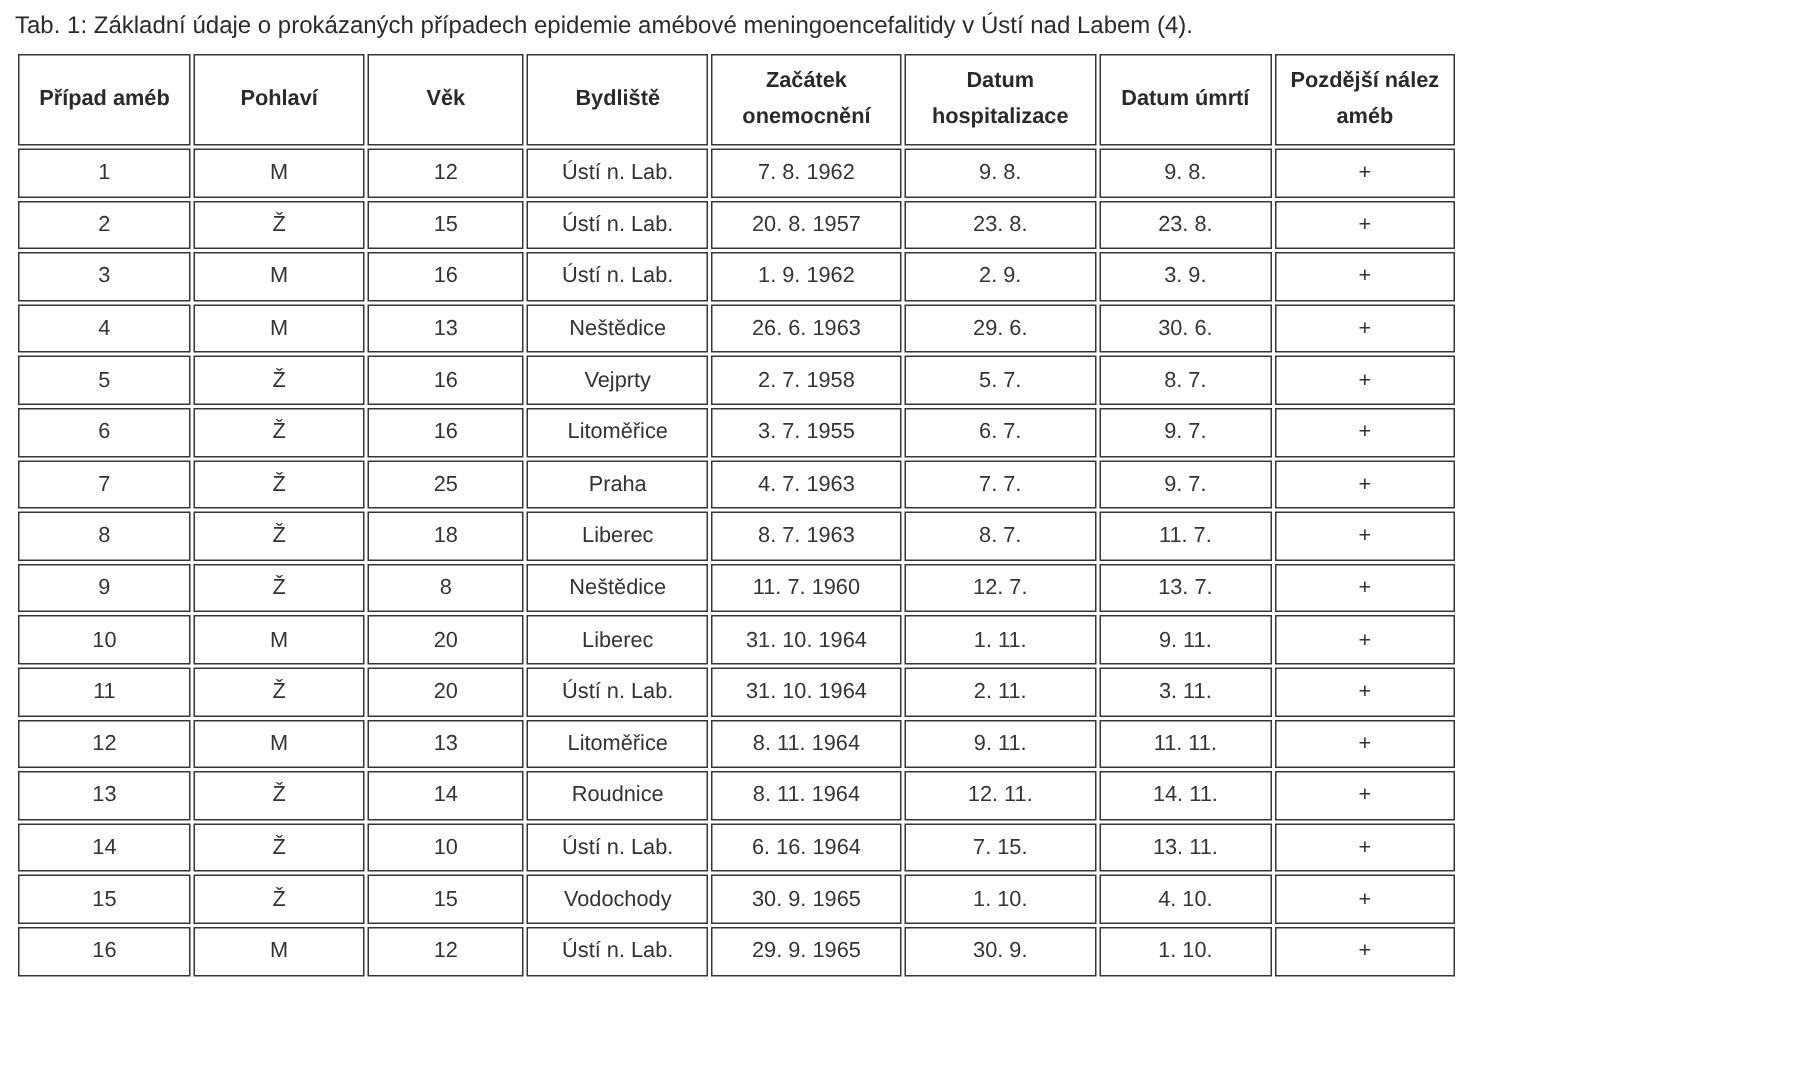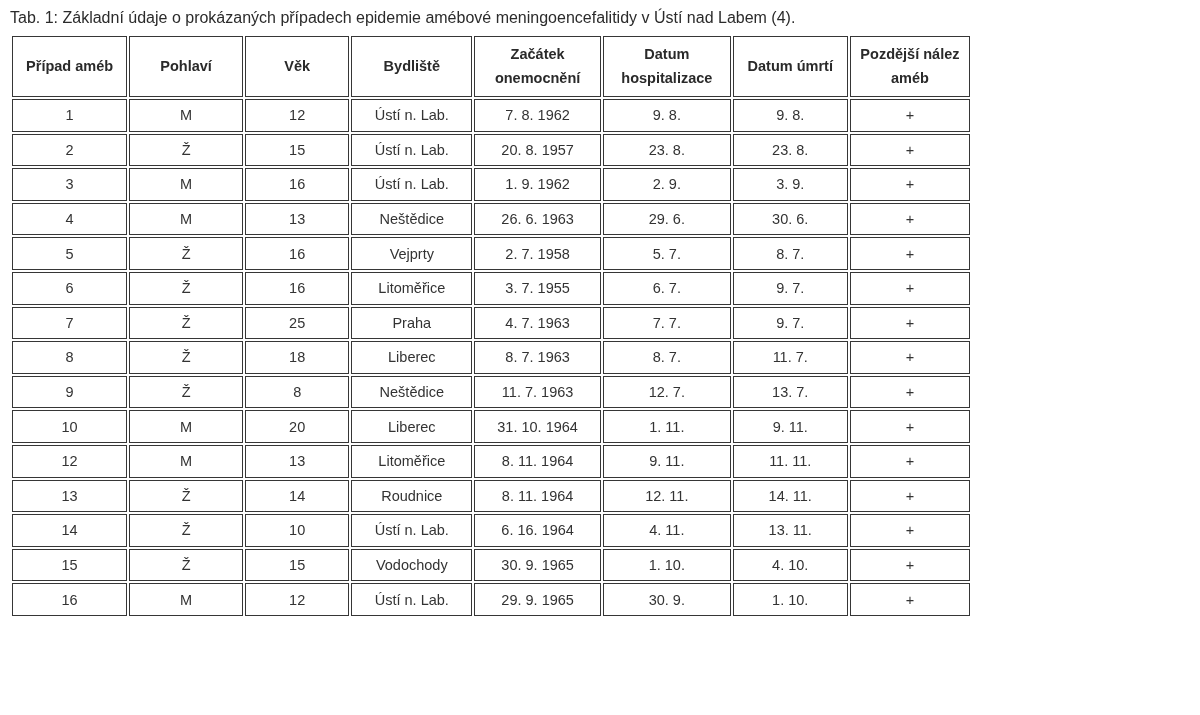--- a/index.html
+++ b/index.html
@@ -173,36 +173,46 @@
         <td>8. 7. 1963</td>
         <td>8. 7.</td>
         <td>11. 7.</td>
         <td>+</td>
       </tr>
       <tr>
         <td>9</td>
         <td>Ž</td>
         <td>8</td>
         <td>Neštědice</td>
-        <td>11. 7. 1963</td>
+        <td>11. 7. 1960</td>
         <td>12. 7.</td>
         <td>13. 7.</td>
         <td>+</td>
       </tr>
       <tr>
         <td>10</td>
         <td>M</td>
         <td>20</td>
         <td>Liberec</td>
         <td>31. 10. 1964</td>
         <td>1. 11.</td>
         <td>9. 11.</td>
         <td>+</td>
       </tr>
       <tr>
+        <td>11</td>
+        <td>Ž</td>
+        <td>20</td>
+        <td>Ústí n. Lab.</td>
+        <td>31. 10. 1964</td>
+        <td>2. 11.</td>
+        <td>3. 11.</td>
+        <td>+</td>
+      </tr>
+      <tr>
         <td>12</td>
         <td>M</td>
         <td>13</td>
         <td>Litoměřice</td>
         <td>8. 11. 1964</td>
         <td>9. 11.</td>
         <td>11. 11.</td>
         <td>+</td>
       </tr>
       <tr>
@@ -214,21 +224,21 @@
         <td>12. 11.</td>
         <td>14. 11.</td>
         <td>+</td>
       </tr>
       <tr>
         <td>14</td>
         <td>Ž</td>
         <td>10</td>
         <td>Ústí n. Lab.</td>
         <td>6. 16. 1964</td>
-        <td>4. 11.</td>
+        <td>7. 15.</td>
         <td>13. 11.</td>
         <td>+</td>
       </tr>
       <tr>
         <td>15</td>
         <td>Ž</td>
         <td>15</td>
         <td>Vodochody</td>
         <td>30. 9. 1965</td>
         <td>1. 10.</td>

